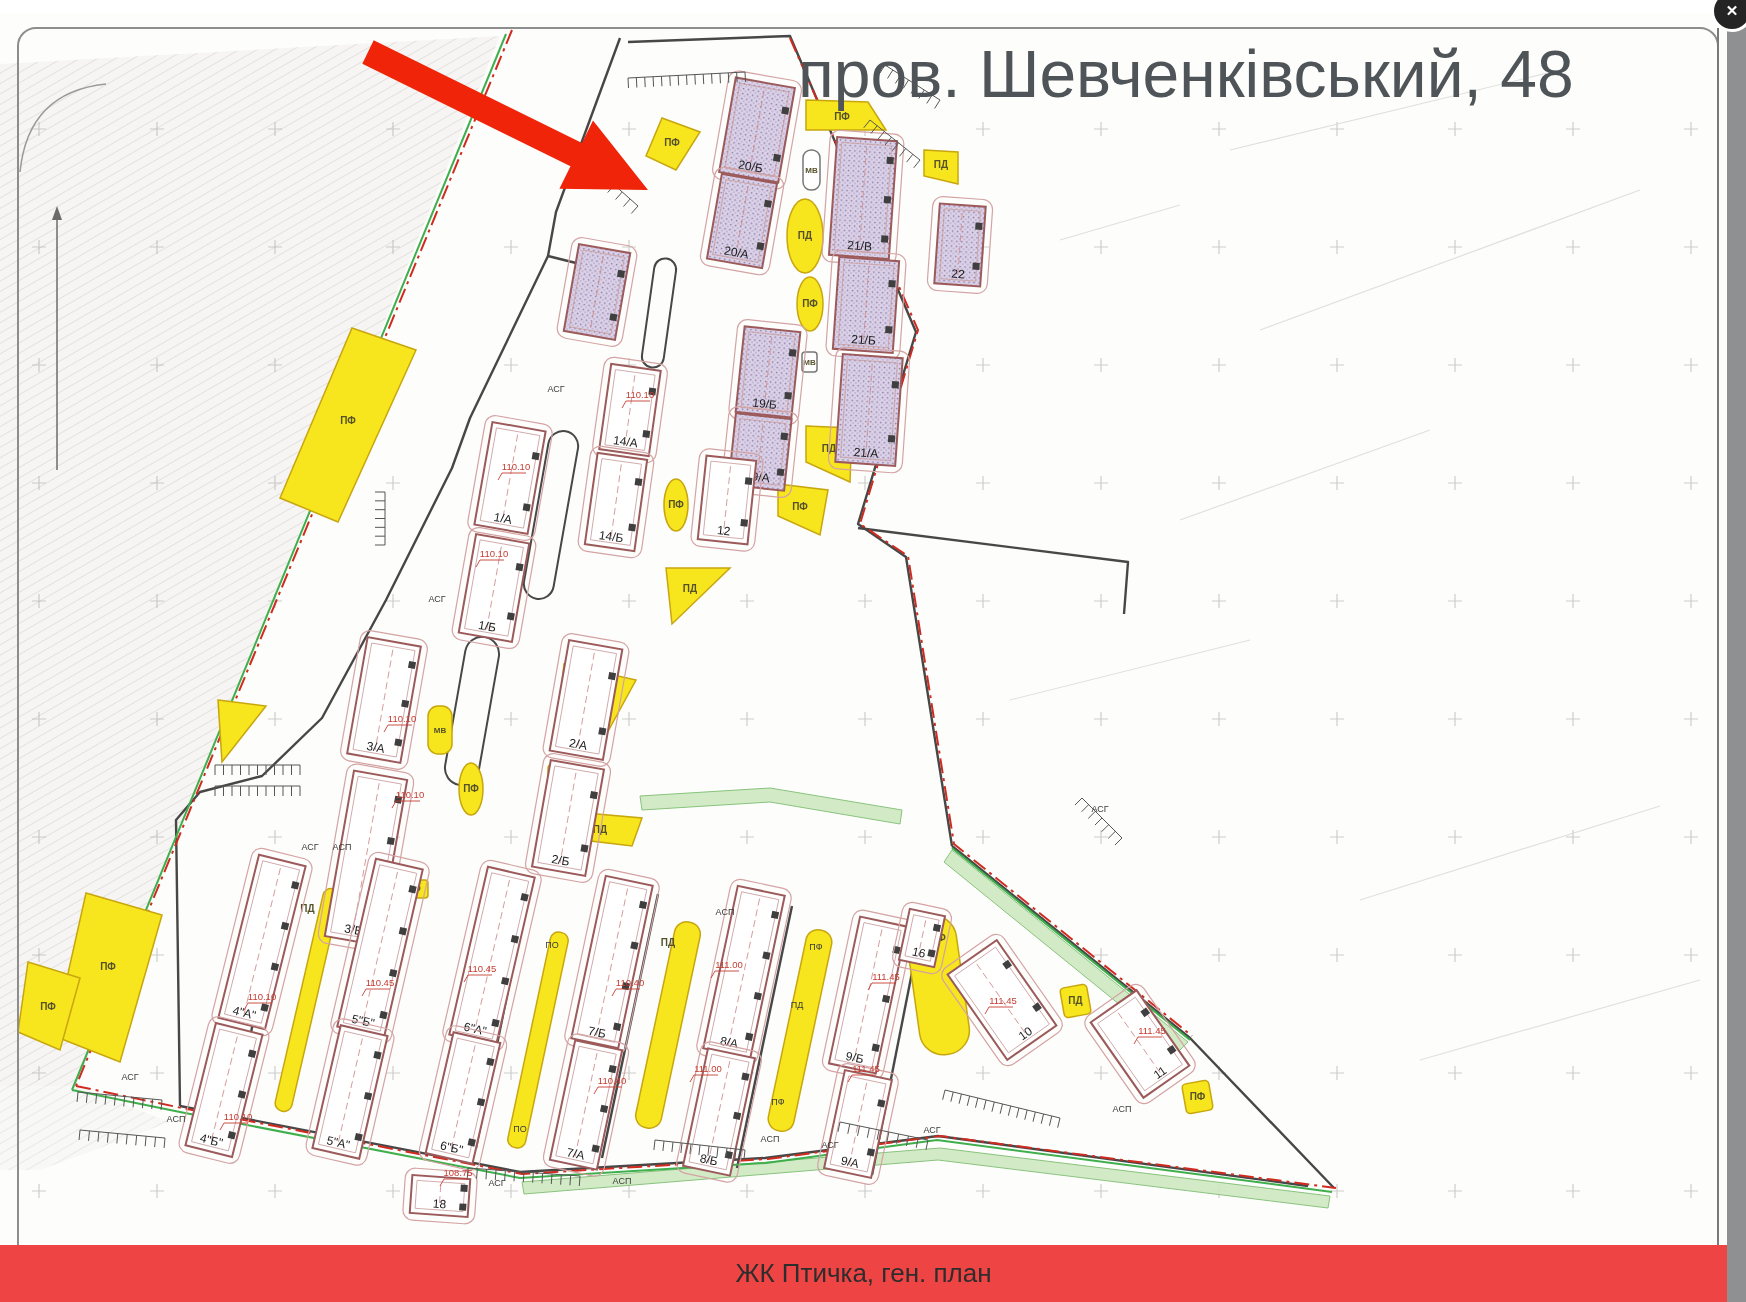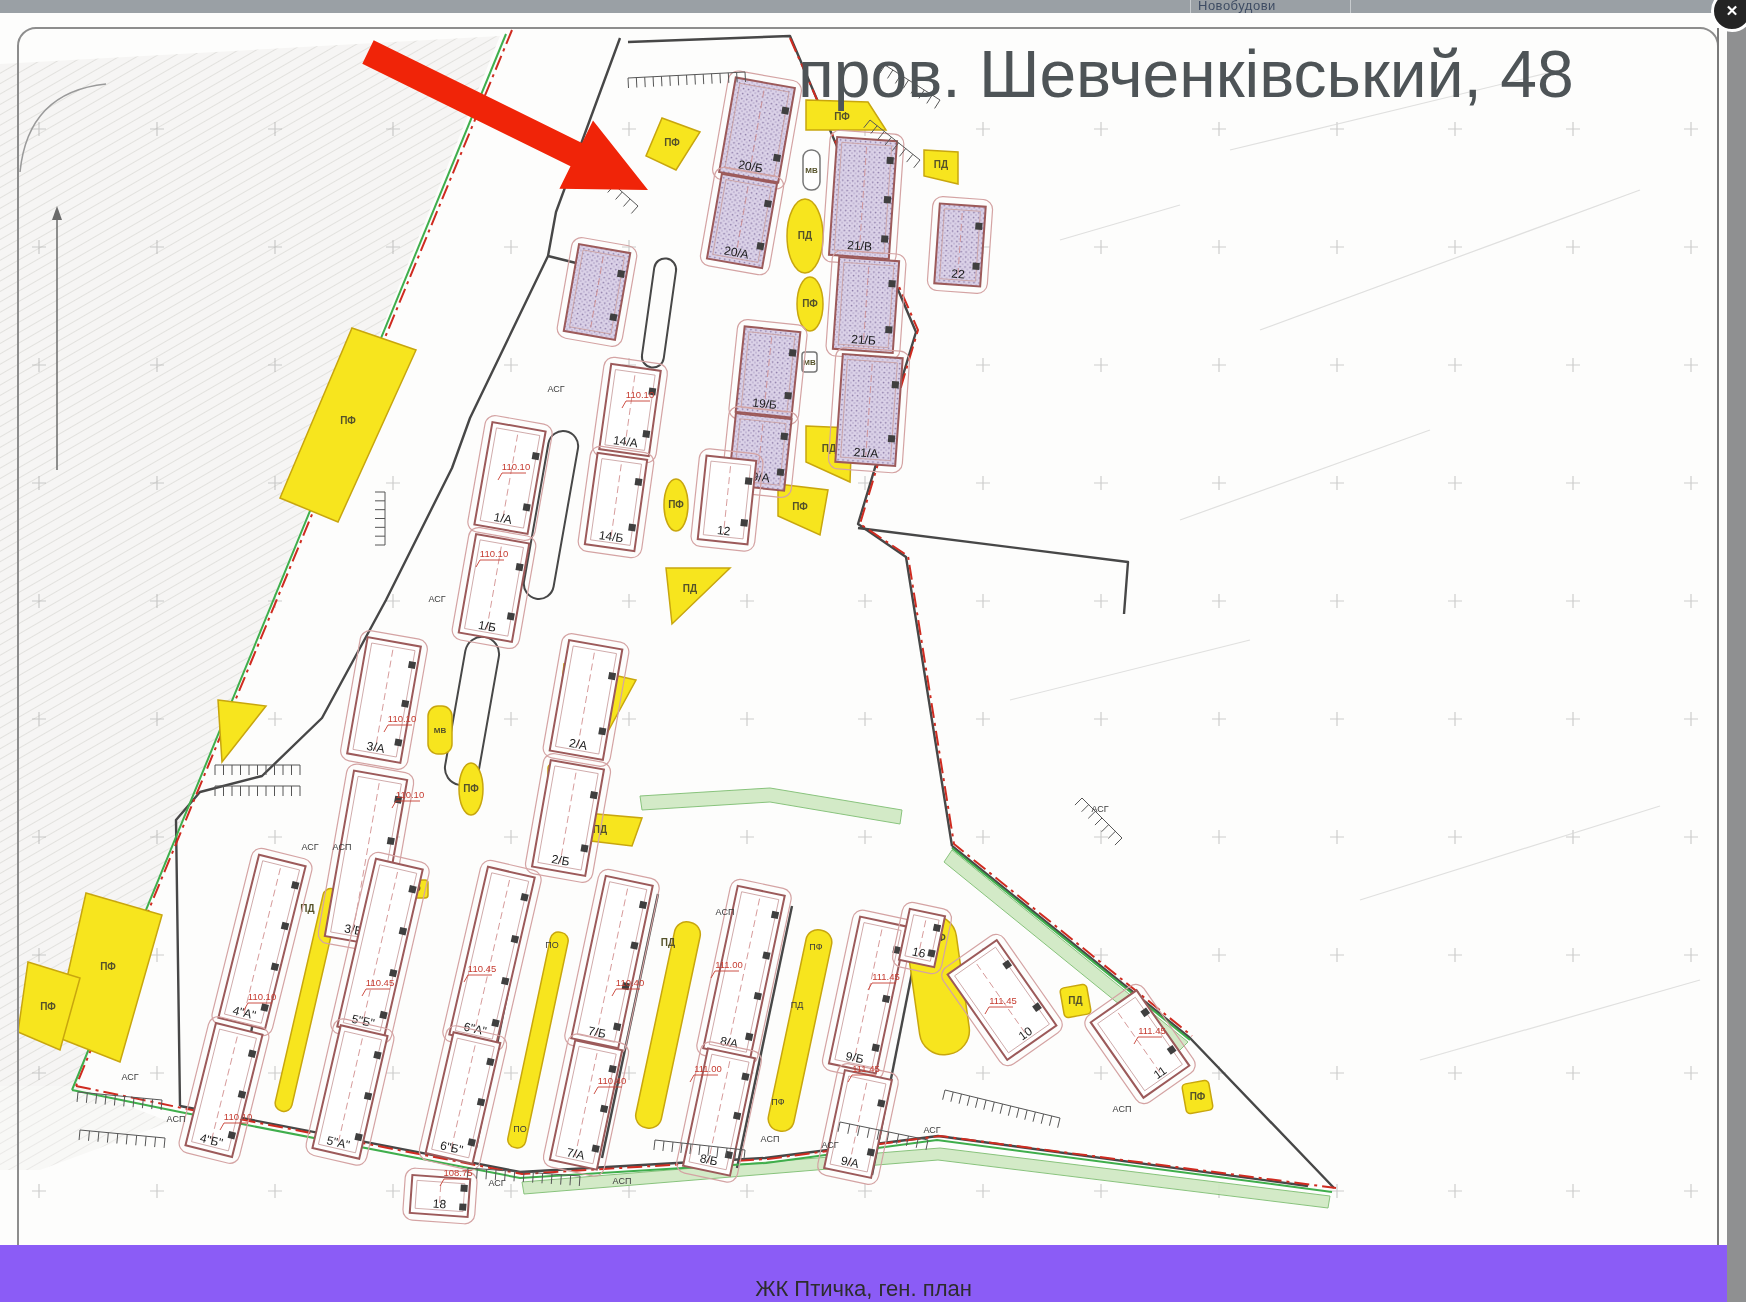--- a/index.html
+++ b/index.html
@@ -1,38 +1,33 @@
 <!DOCTYPE html>
 <html><head>
 <meta charset="utf-8">
 <style>
   html,body{margin:0;padding:0;background:#fff;font-family:"Liberation Sans",sans-serif;}
   .stage{position:relative;width:1746px;height:1302px;overflow:hidden;background:#fff;}
   .top-strip{position:absolute;left:0;top:0;width:1746px;height:13px;background:#9aa0a5;overflow:hidden;z-index:3;}
   .top-strip .t{position:absolute;left:1198px;top:-2px;font-size:13px;color:#3e4c63;letter-spacing:.5px;}
   .top-strip .sep{position:absolute;top:0;width:1px;height:13px;background:#c7cbce;}
   .right-strip{position:absolute;left:1727px;top:0;width:19px;height:1302px;background:#8f9091;z-index:4;}
-  .caption-bar{position:absolute;left:0;top:1245px;width:1727px;height:57px;background:#8b5cf6;
-    display:flex;align-items:flex-end;justify-content:center;font-size:22px;color:#2d2d2d;z-index:3;}
+  .caption-bar{position:absolute;left:0;top:1245px;width:1727px;height:57px;background:#ef4444;
+    display:flex;align-items:center;justify-content:center;font-size:26px;color:#2d2d2d;z-index:3;}
   .close-btn{position:absolute;left:1711px;top:-10px;width:36px;height:36px;border-radius:50%;
     background:#242424;border:3px solid #fff;color:#fff;display:flex;align-items:center;justify-content:center;
     font-size:15px;font-weight:bold;z-index:9;cursor:pointer;}
   svg.map{position:absolute;left:0;top:13px;background:#fdfdfc;z-index:1;}
   text{font-family:"Liberation Sans",sans-serif;}
 </style>
 </head>
 <body>
 
 <div class="stage">
 
-  <div class="top-strip">
-    <span class="t">Новобудови</span>
-    <span class="sep" style="left:1190px"></span>
-    <span class="sep" style="left:1350px"></span>
-  </div>
 
   <svg class="map" width="1727" height="1232" viewBox="0 13 1727 1232">
     <defs>
       <pattern id="crossPat" x="-20" y="-48" width="118" height="118" patternUnits="userSpaceOnUse">
         <path d="M59 52v14M52 59h14" stroke="#9c9c9c" stroke-width="1.2"></path>
       </pattern>
       <pattern id="bh" width="5" height="5" patternUnits="userSpaceOnUse">
         <rect width="5" height="5" fill="#dbd2e8"></rect>
         <circle cx="1.6" cy="1.6" r="0.9" fill="#8d7ca8"></circle>
         <circle cx="4" cy="4" r="0.7" fill="#9d8cb8"></circle>

